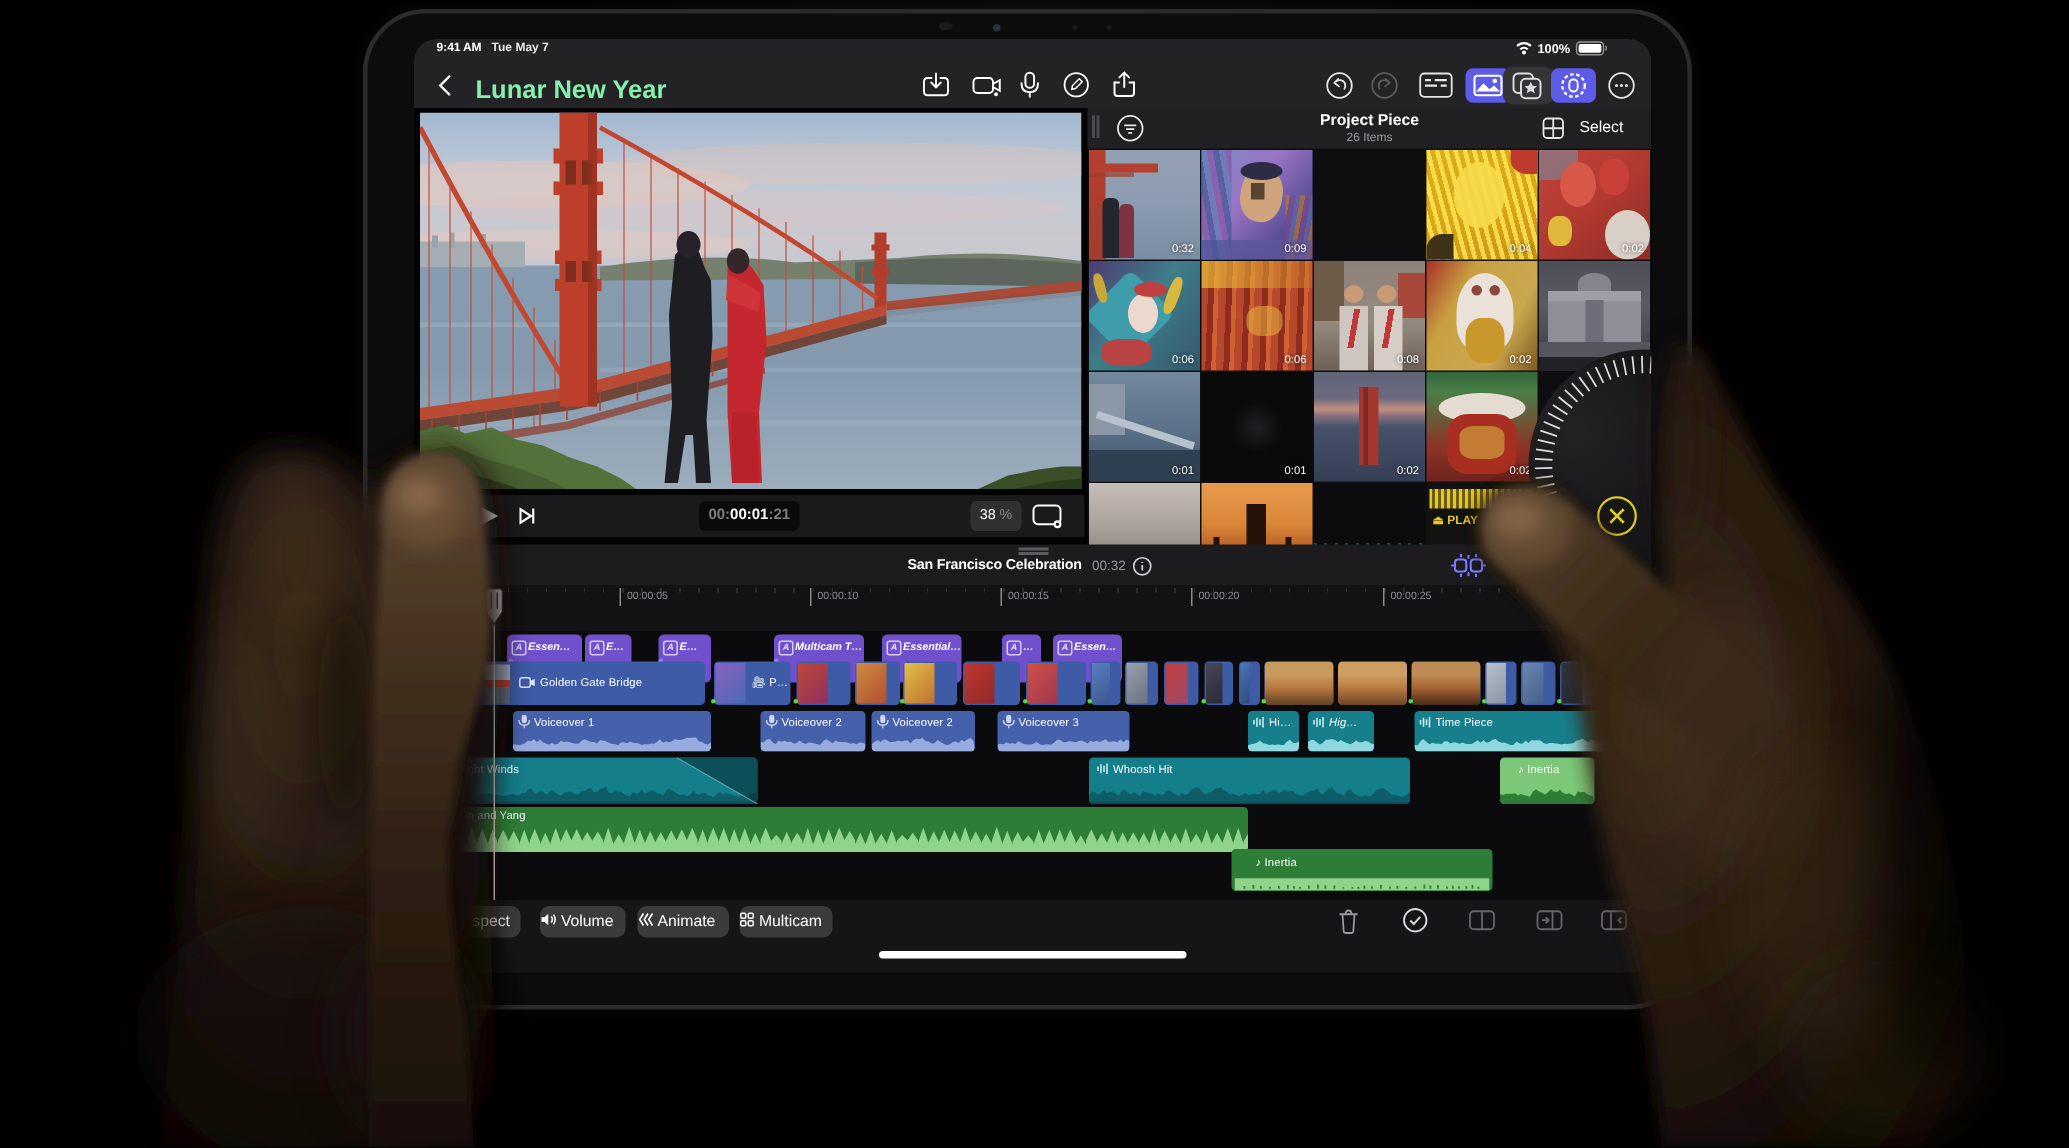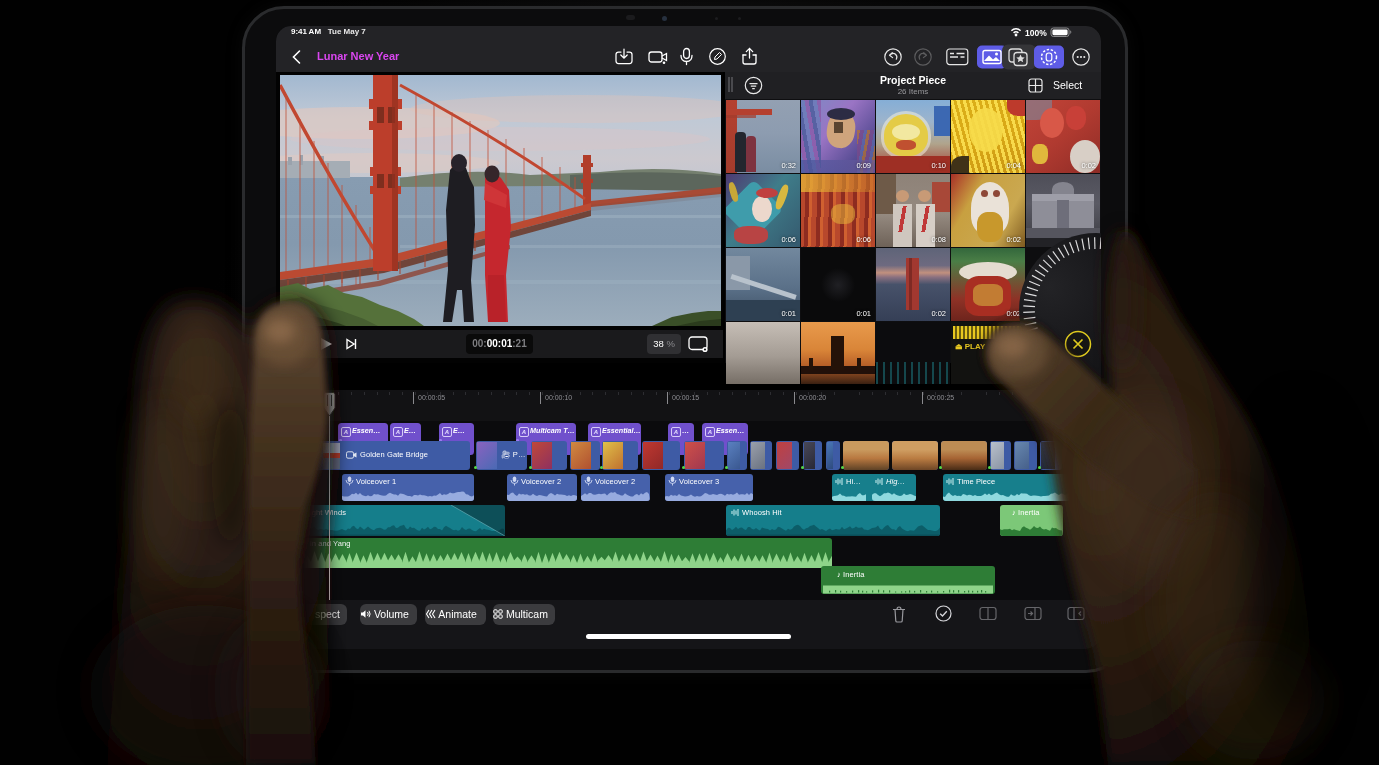--- a/index.html
+++ b/index.html
@@ -36,21 +36,21 @@
             <path d="M4.6 6.9 A3.4 3.4 0 0 1 9.4 6.9 M2.4 4.7 A6.5 6.5 0 0 1 11.6 4.7" stroke="#fff" stroke-width="1.5" fill="none"></path>
             <text x="16" y="9.5" fill="#fff" font-size="8.5" font-weight="bold" font-family="Liberation Sans">100%</text>
             <rect x="42" y="2" width="18" height="8.5" rx="2.4" fill="none" stroke="#98989a" stroke-width="0.9"></rect>
             <rect x="43.4" y="3.4" width="15.2" height="5.8" rx="1.4" fill="#fff"></rect>
             <path d="M61.2 4.6 q1.5 1.4 0 3" stroke="#88888a" stroke-width="1" fill="none"></path>
           </svg>
         </div>
         <svg class="a" style="left:14px;top:23px;" width="14" height="16" viewBox="0 0 14 16">
             <path d="M9.5 2 L3.5 8 L9.5 14" stroke="#fff" stroke-width="1.6" fill="none" stroke-linecap="round"></path>
           </svg>
-        <div class="a" style="left:41px;top:24px;color:#d946ef;font-size:11px;font-weight:bold;">Lunar New Year</div>
+        <div class="a" style="left:41px;top:24px;color:#86efac;font-size:17px;font-weight:bold;">Lunar New Year</div>
 
         <svg class="a" style="left:337px;top:21px;" width="180px" height="20" viewBox="0 0 180 20">
 
           <g stroke="#fff" stroke-width="1.25" fill="none" stroke-linecap="round">
             <path d="M8 5 L5.5 5 Q3 5 3 7.5 L3 14 Q3 16.5 5.5 16.5 L16.5 16.5 Q19 16.5 19 14 L19 7.5 Q19 5 16.5 5 L14 5"></path>
             <path d="M11 2 L11 11 M7.8 8 L11 11.2 L14.2 8"></path>
           </g>
 
           <g stroke="#fff" stroke-width="1.3" fill="none" stroke-linecap="round" transform="translate(34,0)">
             <rect x="2" y="5" width="13" height="10" rx="2.5"></rect>
@@ -249,28 +249,20 @@
         </div>
         <div class="cell" style="left:76px;top:28px;background:linear-gradient(130deg,#7a8cc4 0%,#9a74c4 40%,#5a4e96 75%,#433a6e);">
           <div class="a" style="left:0;top:0;width:20px;height:73px;background:repeating-linear-gradient(80deg,#6a7ab8 0 4px,#8a5aa8 4px 8px,#4a5a9a 8px 12px);opacity:.8;"></div>
           <div class="a" style="left:56px;top:30px;width:18px;height:43px;background:repeating-linear-gradient(100deg,#b8742c 0 3px,#7a4a8a 3px 7px,#5a6aaa 7px 10px);opacity:.7;"></div>
           <div class="a" style="left:26px;top:12px;width:28px;height:36px;background:#cfa47c;border-radius:45%;transform:rotate(8deg);"></div>
           <div class="a" style="left:26px;top:8px;width:28px;height:12px;background:#2c2c44;border-radius:50%;"></div>
           <div class="a" style="left:33px;top:22px;width:9px;height:11px;background:#5a4430;"></div>
           <div class="a" style="left:0px;top:60px;width:74px;height:13px;background:linear-gradient(90deg,#46549a,#6a5a9c);opacity:.7;"></div>
           <div class="dur">0:09</div>
         </div>
-        <div class="cell" style="left:151px;top:28px;background:linear-gradient(180deg,#85aed6 0%,#9db4cc 30%,#b0a48c 60%,#a33428 100%);">
-          <div class="a" style="left:58px;top:6px;width:16px;height:30px;background:#3c68b2;"></div>
-          <div class="a" style="left:8px;top:14px;width:44px;height:42px;background:#e4cb46;border-radius:50% 50% 42% 42%;box-shadow:0 0 0 3px rgba(246,240,220,0.55);"></div>
-          <div class="a" style="left:16px;top:24px;width:28px;height:16px;background:#f2e8a0;border-radius:50%;"></div>
-          <div class="a" style="left:20px;top:40px;width:20px;height:10px;background:#c05030;border-radius:40%;"></div>
-          <div class="a" style="left:0;top:56px;width:74px;height:17px;background:#9e2f24;"></div>
-          <div class="dur">0:10</div>
-        </div>
         <div class="cell" style="left:226px;top:28px;background:linear-gradient(160deg,#eec81e 0%,#e8b818 55%,#c89014 100%);">
           <div class="a" style="left:0;top:0;width:74px;height:73px;background:repeating-linear-gradient(75deg,rgba(250,222,80,.9) 0 3px,rgba(200,150,20,.5) 3px 6px);"></div>
           <div class="a" style="left:56px;top:0;width:18px;height:16px;background:#bd3a2c;border-radius:0 0 0 60%;"></div>
           <div class="a" style="left:0;top:56px;width:18px;height:17px;background:#403218;border-radius:60% 0 0 0;"></div>
           <div class="a" style="left:18px;top:8px;width:34px;height:44px;background:#f6da4a;border-radius:50%;opacity:.9;"></div>
           <div class="dur">0:04</div>
         </div>
         <div class="cell" style="left:301px;top:28px;background:linear-gradient(140deg,#c24438 0%,#b03a30 50%,#8e2c26 100%);">
           <div class="a" style="left:0;top:0;width:26px;height:20px;background:#7a8aa0;opacity:.6;border-radius:0 0 60% 0;"></div>
           <div class="a" style="left:14px;top:8px;width:24px;height:30px;background:#d85848;border-radius:50%;"></div>
@@ -353,20 +345,37 @@
           <div class="a" style="left:56px;top:36px;width:4px;height:12px;background:#241208;"></div>
         </div>
         <div class="cell" style="left:151px;top:250px;height:62px;background:#0c0c0e;">
           <div class="a" style="left:0;top:40px;width:74px;height:22px;background:repeating-linear-gradient(90deg,#17565c 0 2px,transparent 2px 7px);opacity:.8;"></div>
         </div>
         <div class="cell" style="left:226px;top:250px;height:62px;background:#121210;">
           <div class="a" style="left:2px;top:4px;width:70px;height:13px;background:repeating-linear-gradient(90deg,#e8c820 0 2px,#6a5c10 2px 4px);"></div>
           <div class="a" style="left:4px;top:20px;color:#e8c820;font-size:8px;font-weight:bold;">⏏ PLAY</div>
         </div>
         <div class="cell" style="left:301px;top:250px;height:62px;background:#0e0e10;"></div>
+      </div>
+      <div class="tlhead">
+        <div class="a" style="left:403px;top:2px;width:20px;height:1.5px;background:#5c5c60;"></div>
+        <div class="a" style="left:403px;top:5px;width:20px;height:1.5px;background:#5c5c60;"></div>
+        <div class="a" style="left:329px;top:8px;color:#fff;font-size:9.5px;font-weight:bold;letter-spacing:-0.15px;">San Francisco Celebration</div>
+        <div class="a" style="left:452px;top:8.5px;color:#98989c;font-size:9px;">00:32</div>
+        <svg class="a" style="left:479px;top:8px;" width="13" height="13" viewBox="0 0 13 13">
+          <circle cx="6.5" cy="6.5" r="5.7" fill="none" stroke="#d0d0d4" stroke-width="1.1"></circle>
+          <path d="M6.5 5.6 L6.5 9.4 M6.5 3.6 L6.5 4.4" stroke="#d0d0d4" stroke-width="1.2"></path>
+        </svg>
+        <svg class="a" style="left:691px;top:6px;" width="24" height="16" viewBox="0 0 24 16">
+          <g stroke="#7d7aff" stroke-width="1.4" fill="none">
+            <rect x="3" y="4" width="7.5" height="8" rx="2"></rect>
+            <rect x="13.5" y="4" width="7.5" height="8" rx="2"></rect>
+            <path d="M7 0.8 L7 2 M12 1.5 L12 3 M17 0.8 L17 2 M7 14 L7 15.2 M12 13 L12 14.5 M17 14 L17 15.2 M1 8 L2 8 M22 8 L23 8" stroke-linecap="round"></path>
+          </g>
+        </svg>
       </div>
       <div class="ruler">
         <div class="a" style="left:0;top:2px;width:825px;height:3px;background:repeating-linear-gradient(90deg,transparent 0 11.7px,#2d2d31 11.7px 12.7px);"></div>
         <div class="a" style="left:137px;top:2px;width:1.3px;height:12px;background:#8a8a8e;"></div>
         <div class="a" style="left:142px;top:4px;color:#8e8e93;font-size:7px;">00:00:05</div>
         <div class="a" style="left:264px;top:2px;width:1.3px;height:12px;background:#8a8a8e;"></div>
         <div class="a" style="left:269px;top:4px;color:#8e8e93;font-size:7px;">00:00:10</div>
         <div class="a" style="left:391px;top:2px;width:1.3px;height:12px;background:#8a8a8e;"></div>
         <div class="a" style="left:396px;top:4px;color:#8e8e93;font-size:7px;">00:00:15</div>
         <div class="a" style="left:518px;top:2px;width:1.3px;height:12px;background:#8a8a8e;"></div>
@@ -499,21 +508,21 @@
             <div class="clip" style="left:389px;top:53px;width:88px;height:27px;background:#4661ab;">
               <div class="clab" style="left:14px;top:3px;font-weight:normal;">Voiceover 3</div>
               <svg class="a" style="left:3px;top:2px;" width="9" height="10" viewBox="0 0 9 10">
                 <rect x="2.8" y="0.5" width="3.4" height="5.5" rx="1.7" fill="#cfd8f2"></rect>
                 <path d="M1 4 Q1 7.5 4.5 7.5 Q8 7.5 8 4 M4.5 7.5 L4.5 9.5" stroke="#cfd8f2" stroke-width="0.9" fill="none"></path>
               </svg>
               <svg class="a" style="left:0;top:13px;" width="88" height="14" viewBox="0 0 88 14">
                 <polygon points="0,14 0,9.5 2,8.9 4,9.4 6,7.8 8,8.8 10,8.3 12,9.0 14,7.0 16,8.4 18,9.1 20,9.4 22,9.3 24,8.8 26,7.6 28,9.0 30,9.8 32,9.1 34,9.4 36,9.3 38,7.8 40,6.0 42,6.5 44,7.8 46,7.7 48,7.0 50,7.4 52,7.9 54,7.1 56,6.7 58,7.5 60,8.7 62,6.8 64,7.6 66,6.9 68,7.7 70,7.0 72,5.6 74,7.7 76,7.3 78,7.2 80,7.8 82,6.0 84,7.9 86,6.0 88,7.2 88,14" fill="#97abdf"></polygon>
               </svg>
             </div>
-            <div class="clip" style="left:556px;top:53px;width:34px;height:27px;background:#177f8c;padding-left:44px;">
+            <div class="clip" style="left:556px;top:53px;width:34px;height:27px;background:#177f8c;">
               <div class="clab" style="left:14px;top:3px;font-weight:normal;">Hi…</div>
               <svg class="a" style="left:3px;top:3px;" width="9" height="9" viewBox="0 0 9 9">
                 <path d="M1 3 L1 6 M3 1.5 L3 7.5 M5 2.5 L5 6.5 M7 1 L7 8" stroke="#bfe8ea" stroke-width="1.1"></path>
               </svg>
               <svg class="a" style="left:0;top:13px;" width="34" height="14" viewBox="0 0 34 14">
                 <polygon points="0,14 0,9.8 2,9.1 4,8.8 6,8.2 8,6.6 10,8.5 12,8.8 14,9.7 16,9.4 18,9.6 20,9.3 22,9.6 24,9.7 26,7.3 28,6.1 30,8.3 32,8.3 34,7.3 34,14" fill="#8fd9de"></polygon>
               </svg>
             </div>
             <div class="clip" style="left:596px;top:53px;width:44px;height:27px;background:#177f8c;font-style:italic;">
               <div class="clab" style="left:14px;top:3px;font-weight:normal;">Hig…</div>

